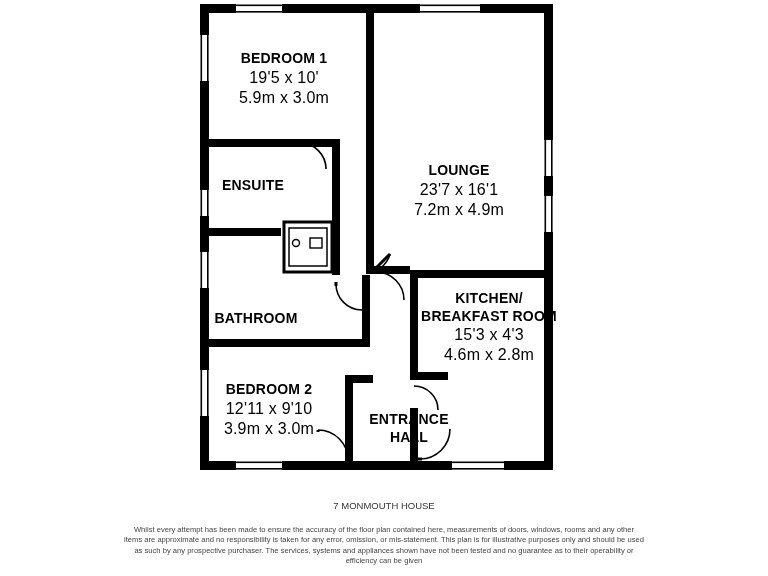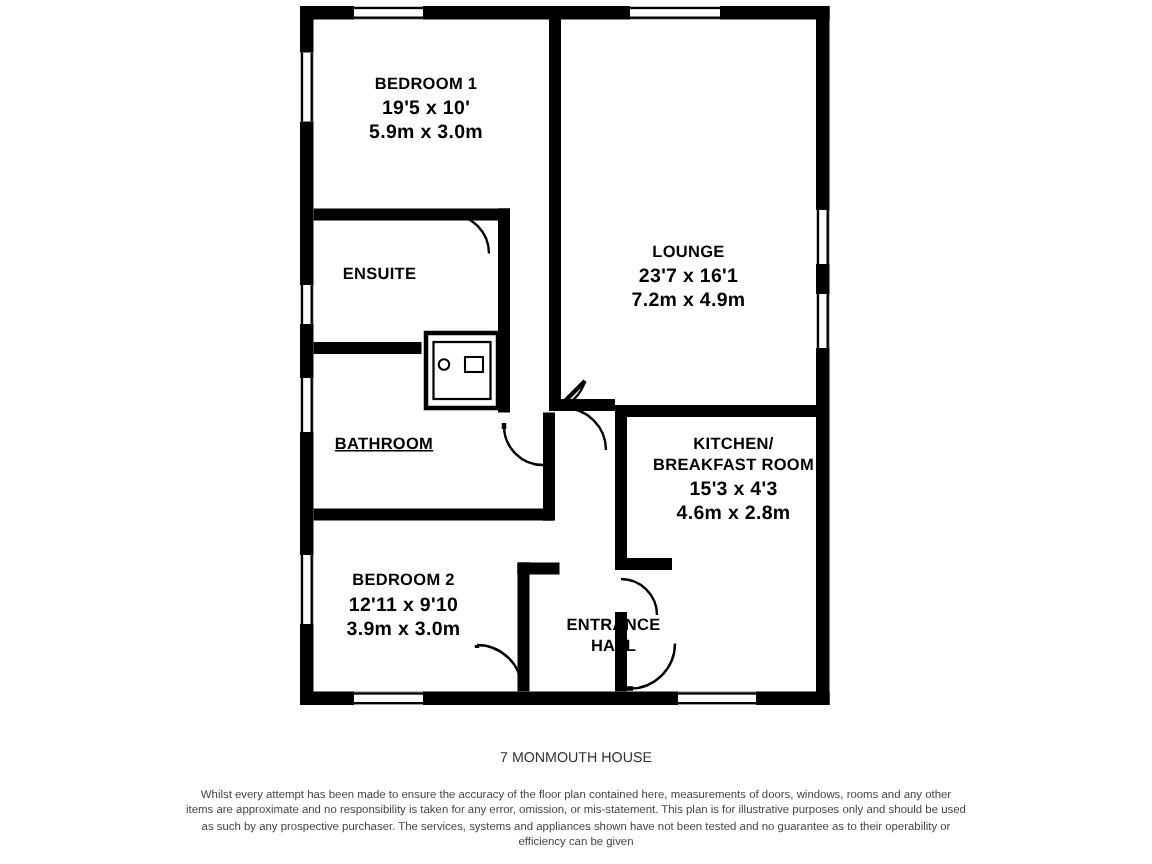--- a/index.html
+++ b/index.html
@@ -26,26 +26,26 @@
     position: absolute;
     text-align: center;
     line-height: 1.25;
     font-weight: bold;
     font-size: 11px;
     letter-spacing: 0.2px;
     white-space: nowrap;
   }
   .room-label .name {
     display: block;
-    font-size: 11px;
+    font-size: 14px;
   }
   .room-label .dim {
     display: block;
-    font-size: 13px;
-    font-weight: bold;
+    font-size: 16px;
+    font-weight: normal;
   }
   #footer {
     position: absolute;
     left: 0;
     top: 500px;
     width: 768px;
     text-align: center;
   }
   #footer .title {
     font-size: 9.5px;
@@ -186,21 +186,21 @@
 <div class="room-label" style="left:229px; top:50px; width:110px;">
   <span class="name">BEDROOM 1</span>
   <span class="dim">19'5 x 10'</span>
   <span class="dim">5.9m x 3.0m</span>
 </div>
 
 <div class="room-label" style="left:198px; top:177px; width:110px;">
   <span class="name">ENSUITE</span>
 </div>
 
-<div class="room-label" style="left:196px; top:290px; width:120px;text-decoration:underline;">
+<div class="room-label" style="left:196px; top:310px; width:120px;">
   <span class="name">BATHROOM</span>
 </div>
 
 <div class="room-label" style="left:209px; top:381px; width:120px;">
   <span class="name">BEDROOM 2</span>
   <span class="dim">12'11 x 9'10</span>
   <span class="dim">3.9m x 3.0m</span>
 </div>
 
 <div class="room-label" style="left:404px; top:162px; width:110px;">

